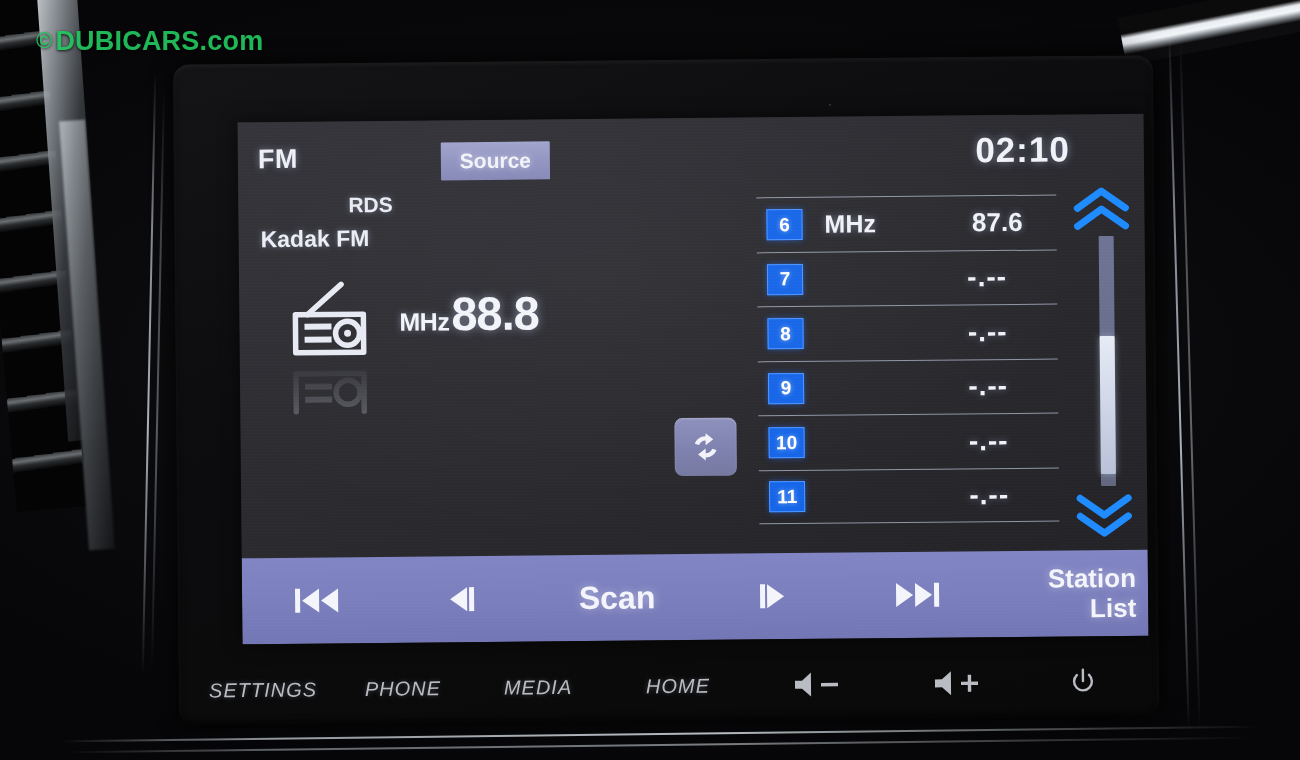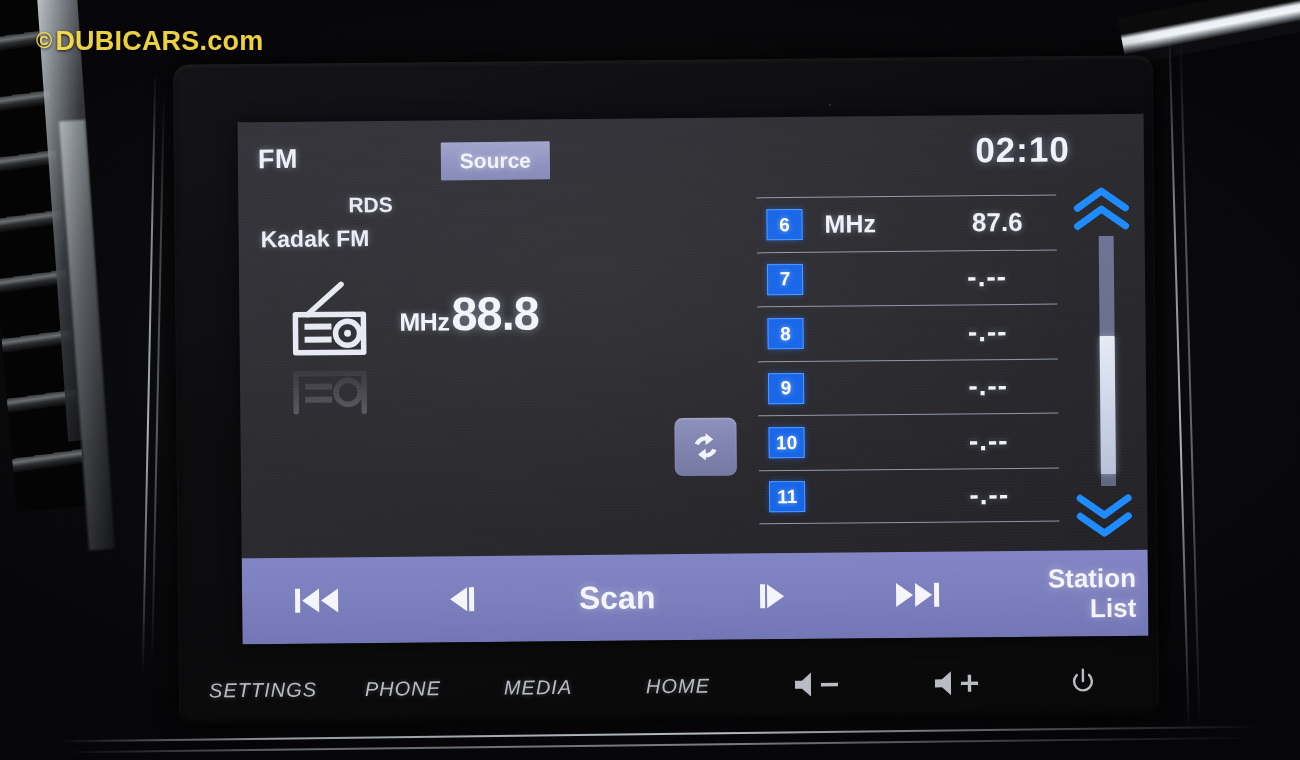--- a/index.html
+++ b/index.html
@@ -251,21 +251,21 @@
   .hw-media{ width:140px; }
   .hw-home{ width:140px; }
   .hw-voldown{ width:140px; }
   .hw-volup{ width:140px; }
   .hw-power{ width:110px; }
   .hw-btn svg{ display:block; }
 
   
   .watermark{
     position:absolute; left:36px; top:26px;
-    font-size:27px; font-weight:bold; color:#fde047;
+    font-size:27px; font-weight:bold; color:#22c55e;
     letter-spacing:.2px; opacity:.93;
     text-shadow:0 1px 3px rgba(0,0,0,.9);
     white-space:nowrap;
   }
   .wm-c{ font-size:22px; vertical-align:2px; margin-right:3px; }
 </style>
 </head>
 <body>
 
 <div id="photo">

